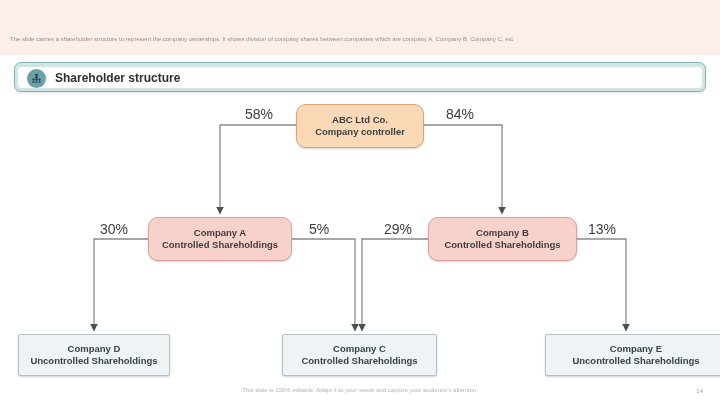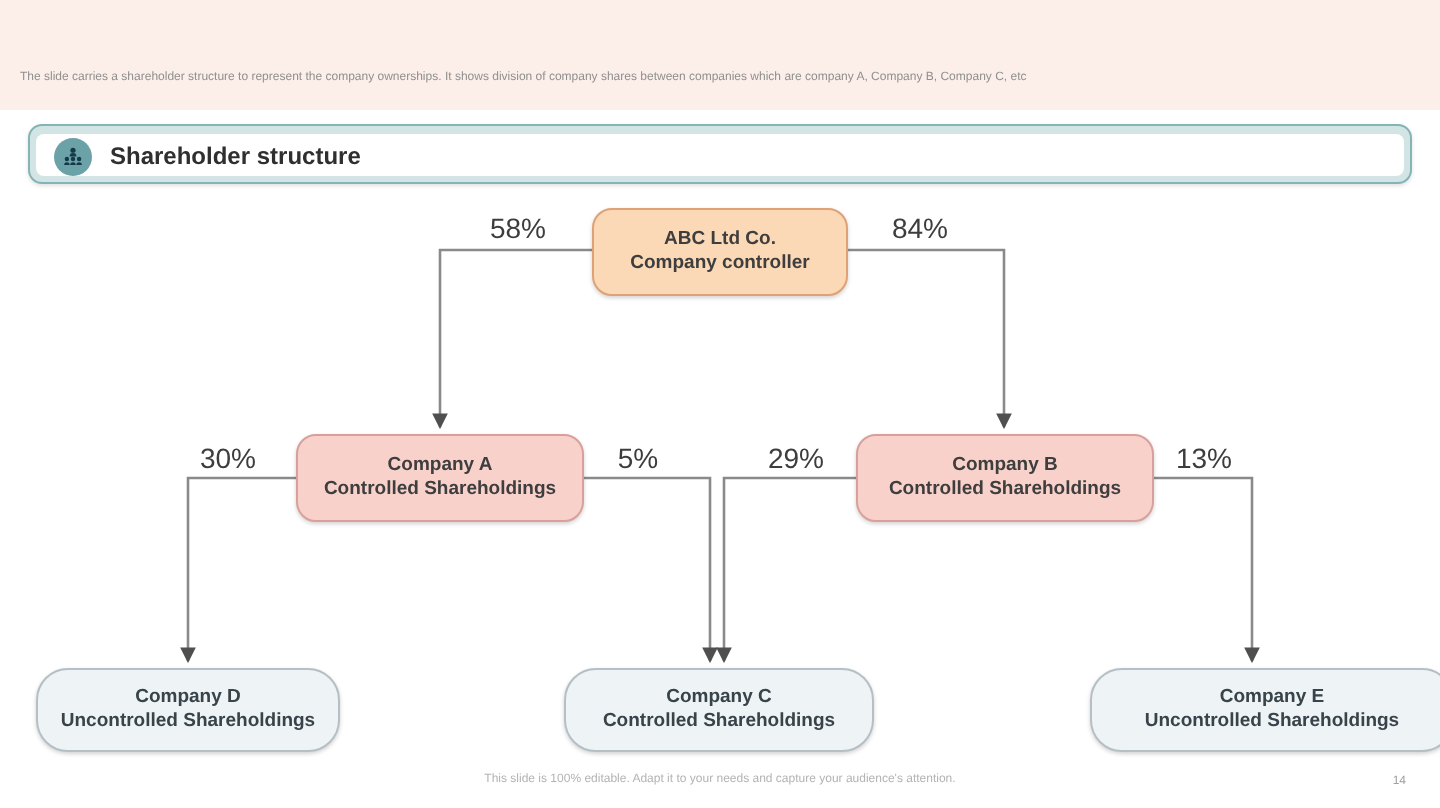--- a/index.html
+++ b/index.html
@@ -41,21 +41,21 @@
   .connectors { position:absolute; left:0; top:0; width:720px; height:404px; pointer-events:none; }
   
   .node {
     position:absolute; box-sizing:border-box; border-radius:10px;
     display:flex; flex-direction:column; align-items:center; justify-content:center;
     text-align:center; font-weight:bold; font-size:9.5px; line-height:12px; color:#3e3e3e;
     box-shadow:0 1px 2px rgba(0,0,0,.18);
   }
   .node-root  { background:#fbd8b6; border:1.4px solid #dfa277; }
   .node-ctrl  { background:#f9d1cb; border:1.4px solid #d9a09b; }
-  .node-unctl { background:#eef3f5; border:1.4px solid #b5bfc4; color:#38434a; border-radius:16px; }
+  .node-unctl { background:#eef3f5; border:1.4px solid #b5bfc4; color:#38434a; border-radius:2px; }
   
   .pct {
     position:absolute; transform:translateX(-50%);
     font-size:14px; font-weight:normal; color:#3d3d3d; white-space:nowrap;
   }
   
   .footer-note {
     position:absolute; left:0; top:387px; width:720px; text-align:center;
     font-size:6px; color:#b3b3b3;
   }

